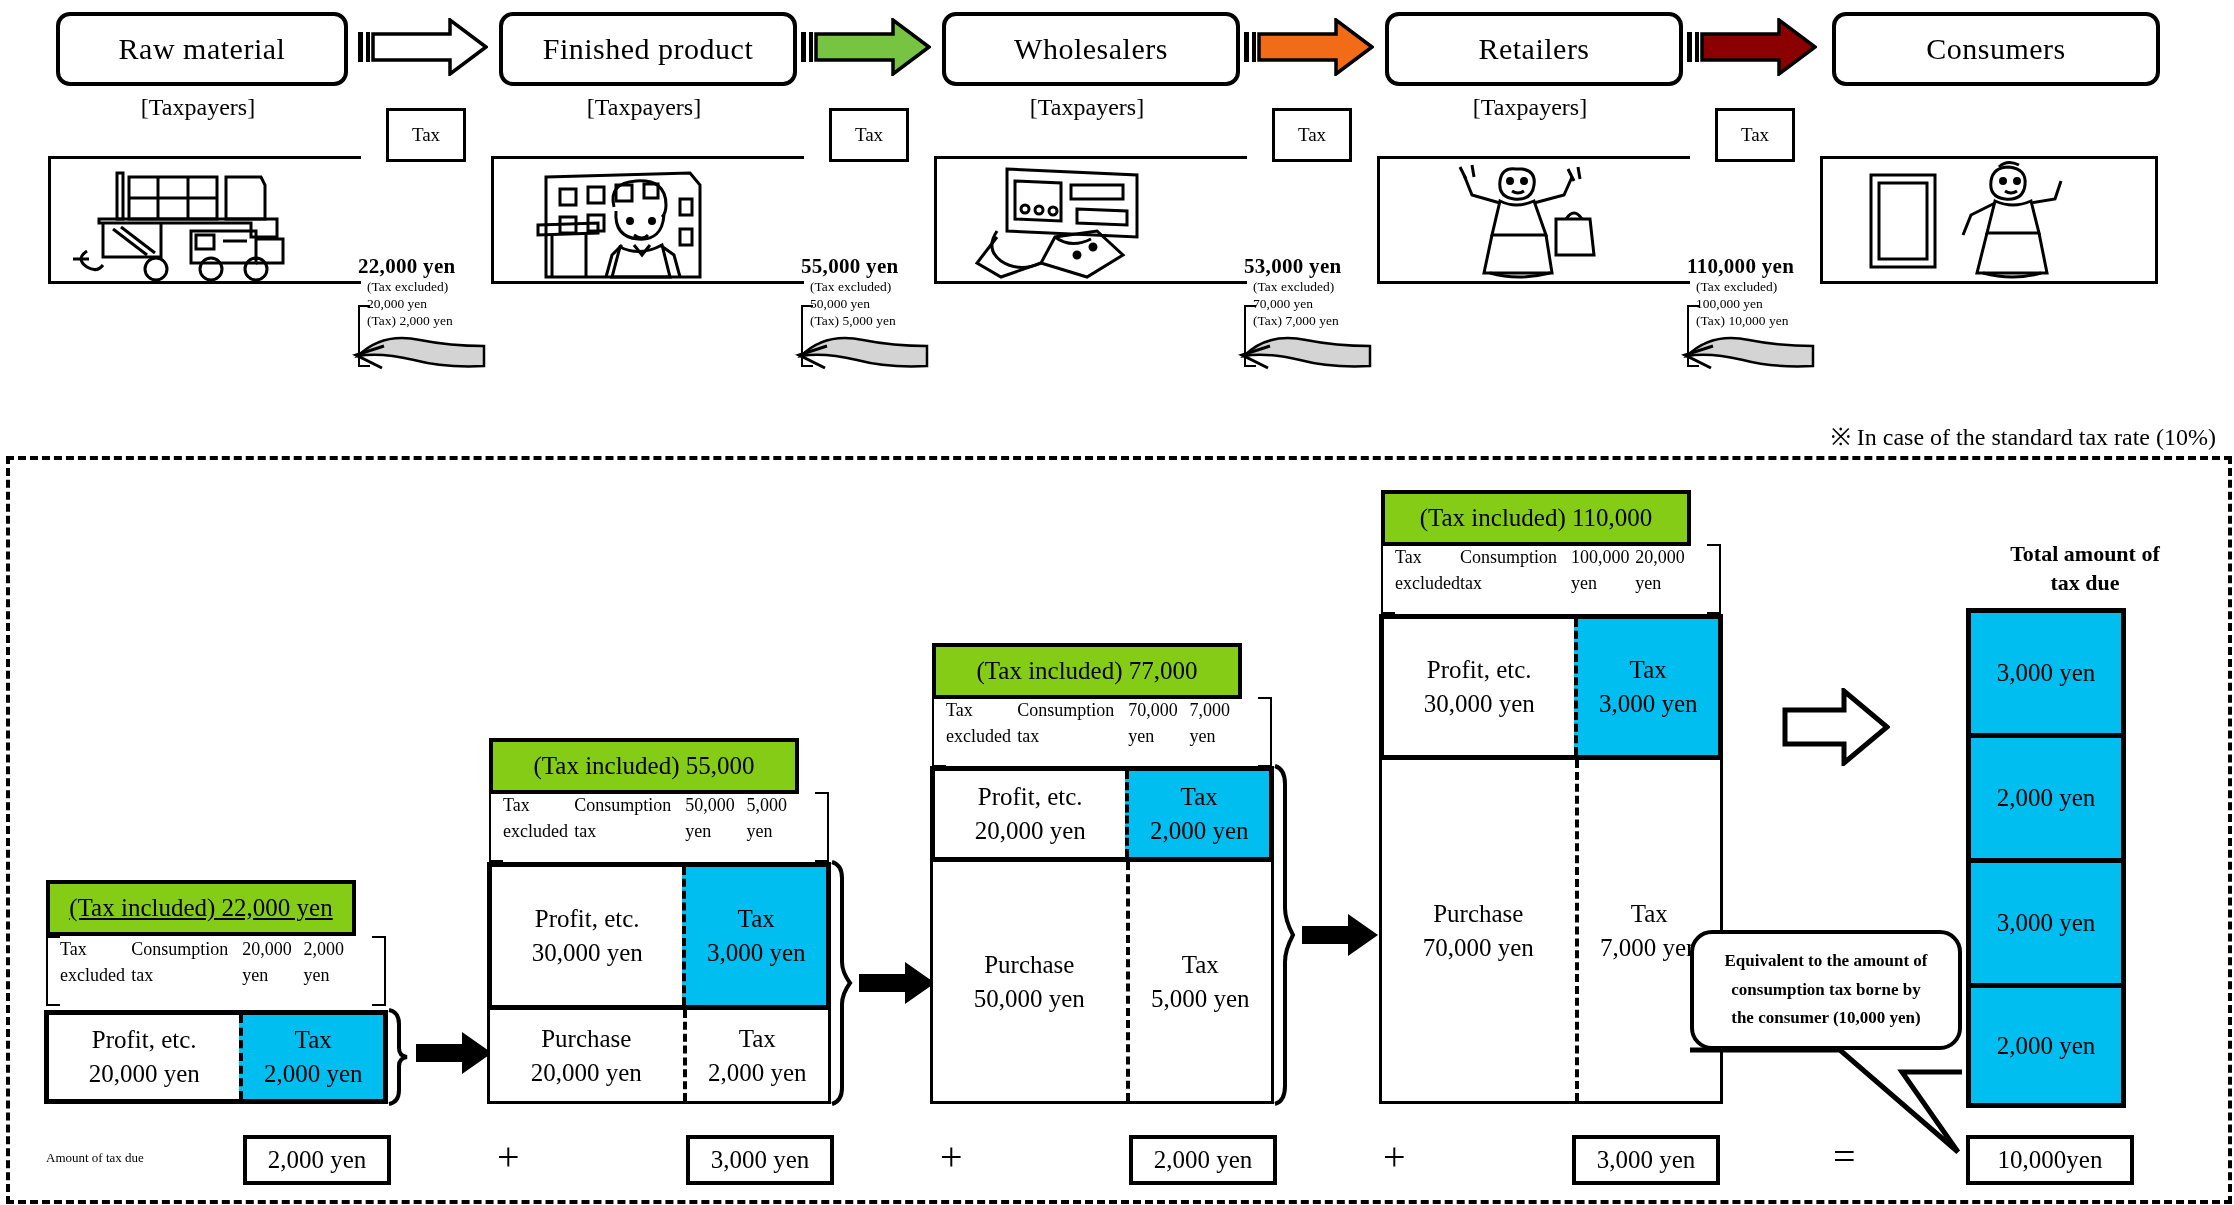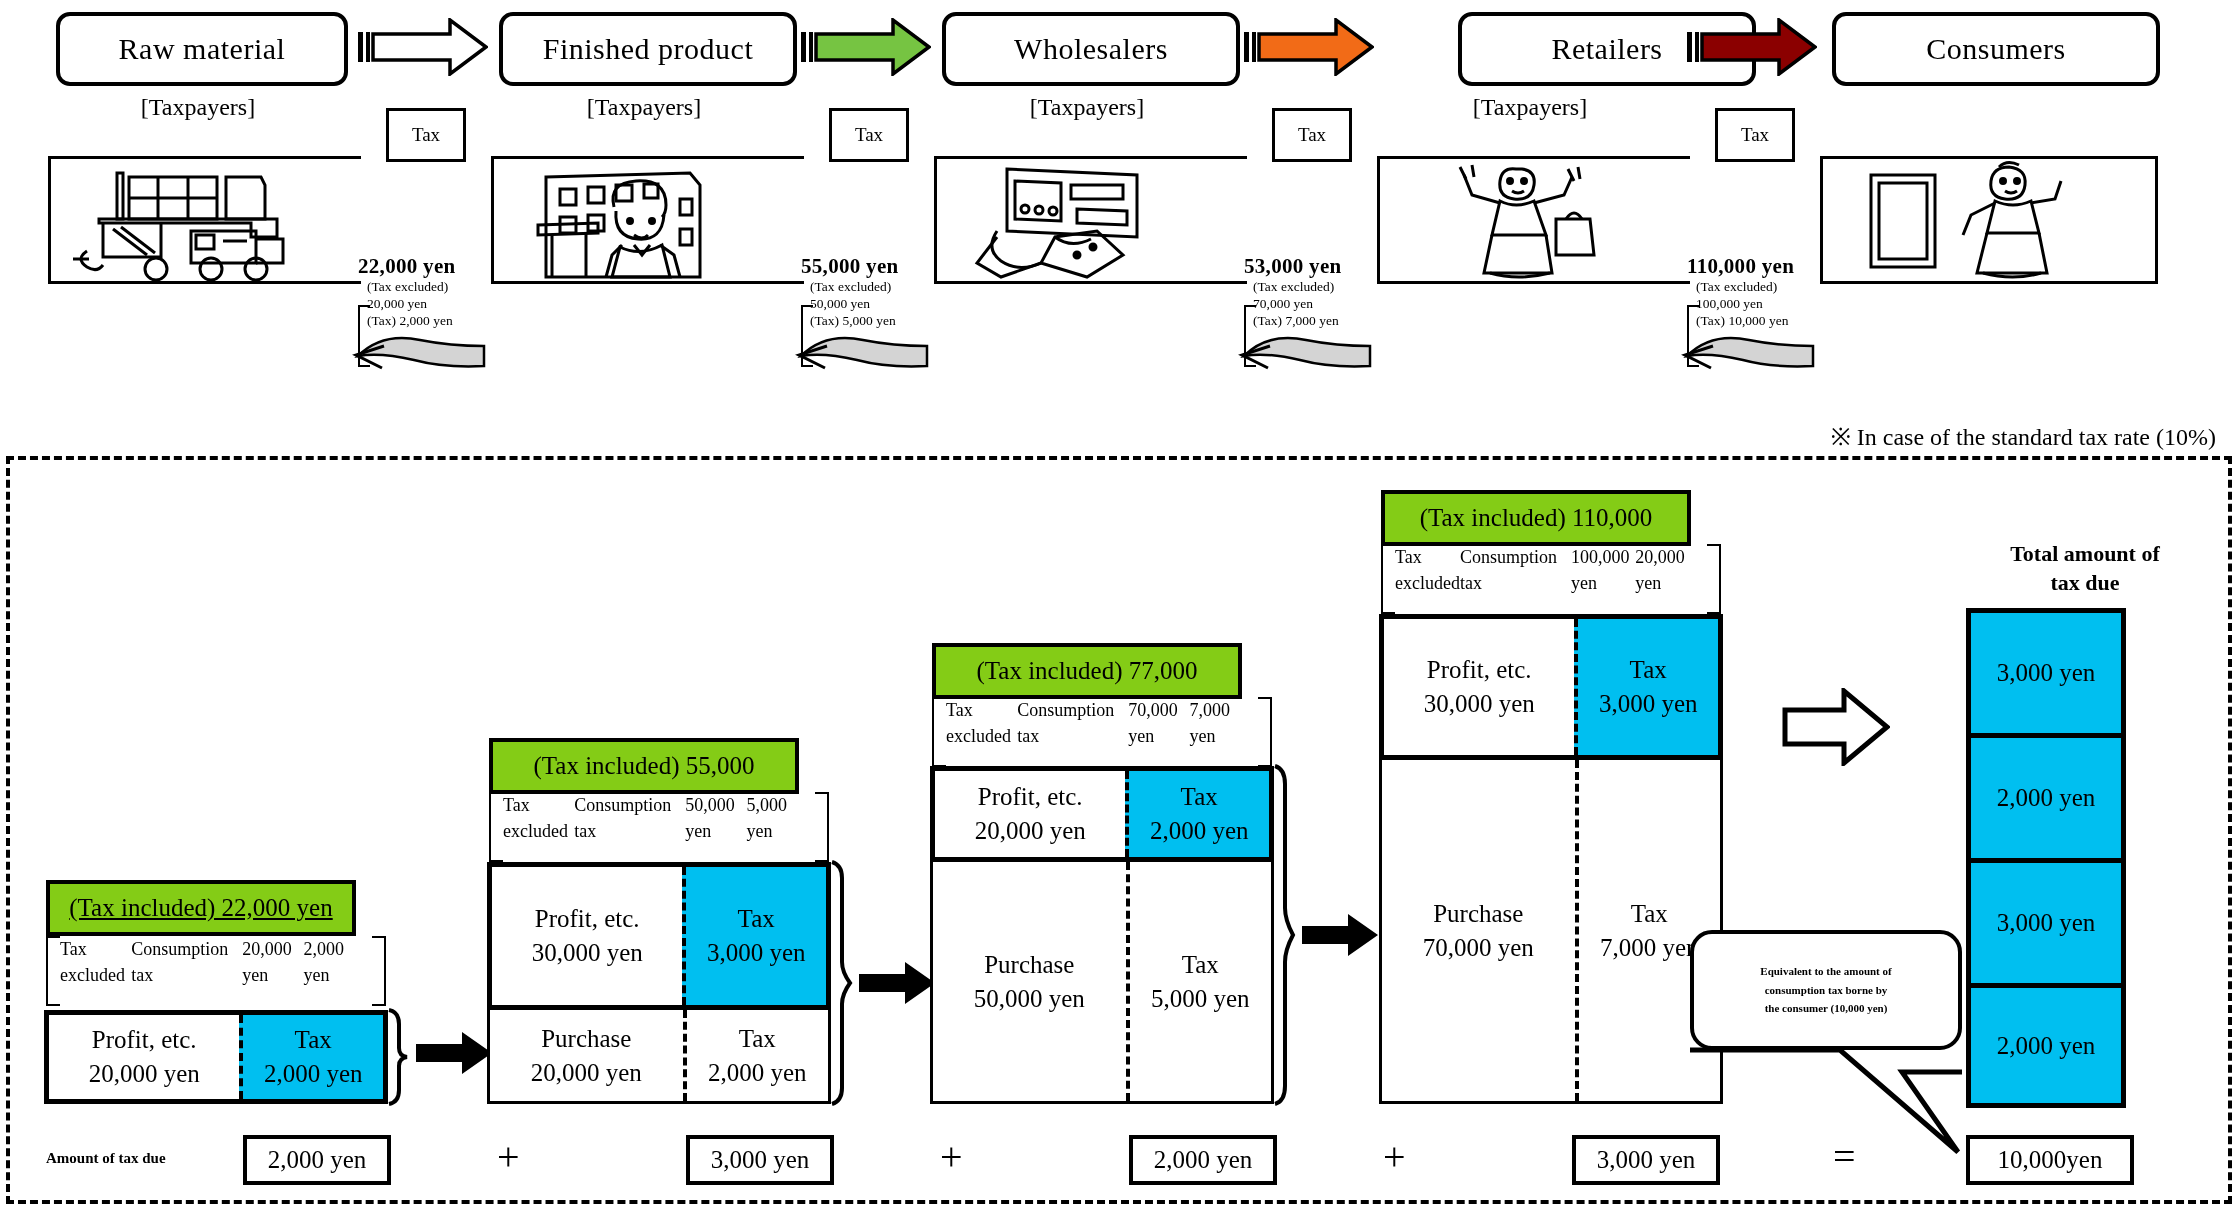--- a/index.html
+++ b/index.html
@@ -82,21 +82,21 @@
   .mcell .l2{display:block;}
   .m-top{border:5px solid #000;}
   .m-bot{border:3px solid #000;border-top:none;}
   .cyan{background:#00BFF0;}
   .dashdiv{border-left:4px dashed #000;}
 
   .curly{position:absolute;}
   .bigarrow{position:absolute;}
 
   
-  .sum-label{position:absolute;font-size:15px;white-space:nowrap;font-weight:bold;}
+  .sum-label{position:absolute;font-size:13px;white-space:nowrap;font-weight:normal;}
   .sum-box{
     position:absolute;border:4px solid #000;background:#fff;height:42px;
     display:flex;align-items:center;justify-content:center;font-size:25px;white-space:nowrap;
   }
   .sum-op{position:absolute;font-size:40px;line-height:1;}
 
   
   .total-title{
     position:absolute;text-align:center;font-size:22px;line-height:1.3;
     font-weight:bold;white-space:nowrap;
@@ -104,37 +104,37 @@
   .total-col{position:absolute;border:5px solid #000;background:#fff;box-sizing:border-box;}
   .total-seg{
     box-sizing:border-box;background:#00BFF0;border-bottom:5px solid #000;
     display:flex;align-items:center;justify-content:center;font-size:25px;white-space:nowrap;
   }
   .total-seg:last-child{border-bottom:none;}
 
   .callout{
     position:absolute;border:4px solid #000;border-radius:22px;background:#fff;
     display:flex;align-items:center;justify-content:center;text-align:center;
-    font-size:11px;line-height:1.7;font-weight:bold;padding:6px 12px;box-sizing:border-box;
+    font-size:17px;line-height:1.7;font-weight:bold;padding:6px 12px;box-sizing:border-box;
   }
   .callout-tail{position:absolute;}
 </style>
 </head>
 <body>
 
 <div class="stage-box" style="left:56px;width:284px;">
   <span>Raw material</span>
 </div>
 <div class="stage-box" style="left:499px;width:290px;">
   <span>Finished product</span>
 </div>
 <div class="stage-box" style="left:942px;width:290px;">
   <span>Wholesalers</span>
 </div>
-<div class="stage-box" style="left:1458px;width:290px;">
+<div class="stage-box" style="left:1385px;width:290px;">
   <span>Retailers</span>
 </div>
 <div class="stage-box" style="left:1832px;width:320px;">
   <span>Consumers</span>
 </div>
 
 <div class="taxpayers" style="left:56px;width:284px;">
   <span>[Taxpayers]</span>
 </div>
 <div class="taxpayers" style="left:499px;width:290px;">

